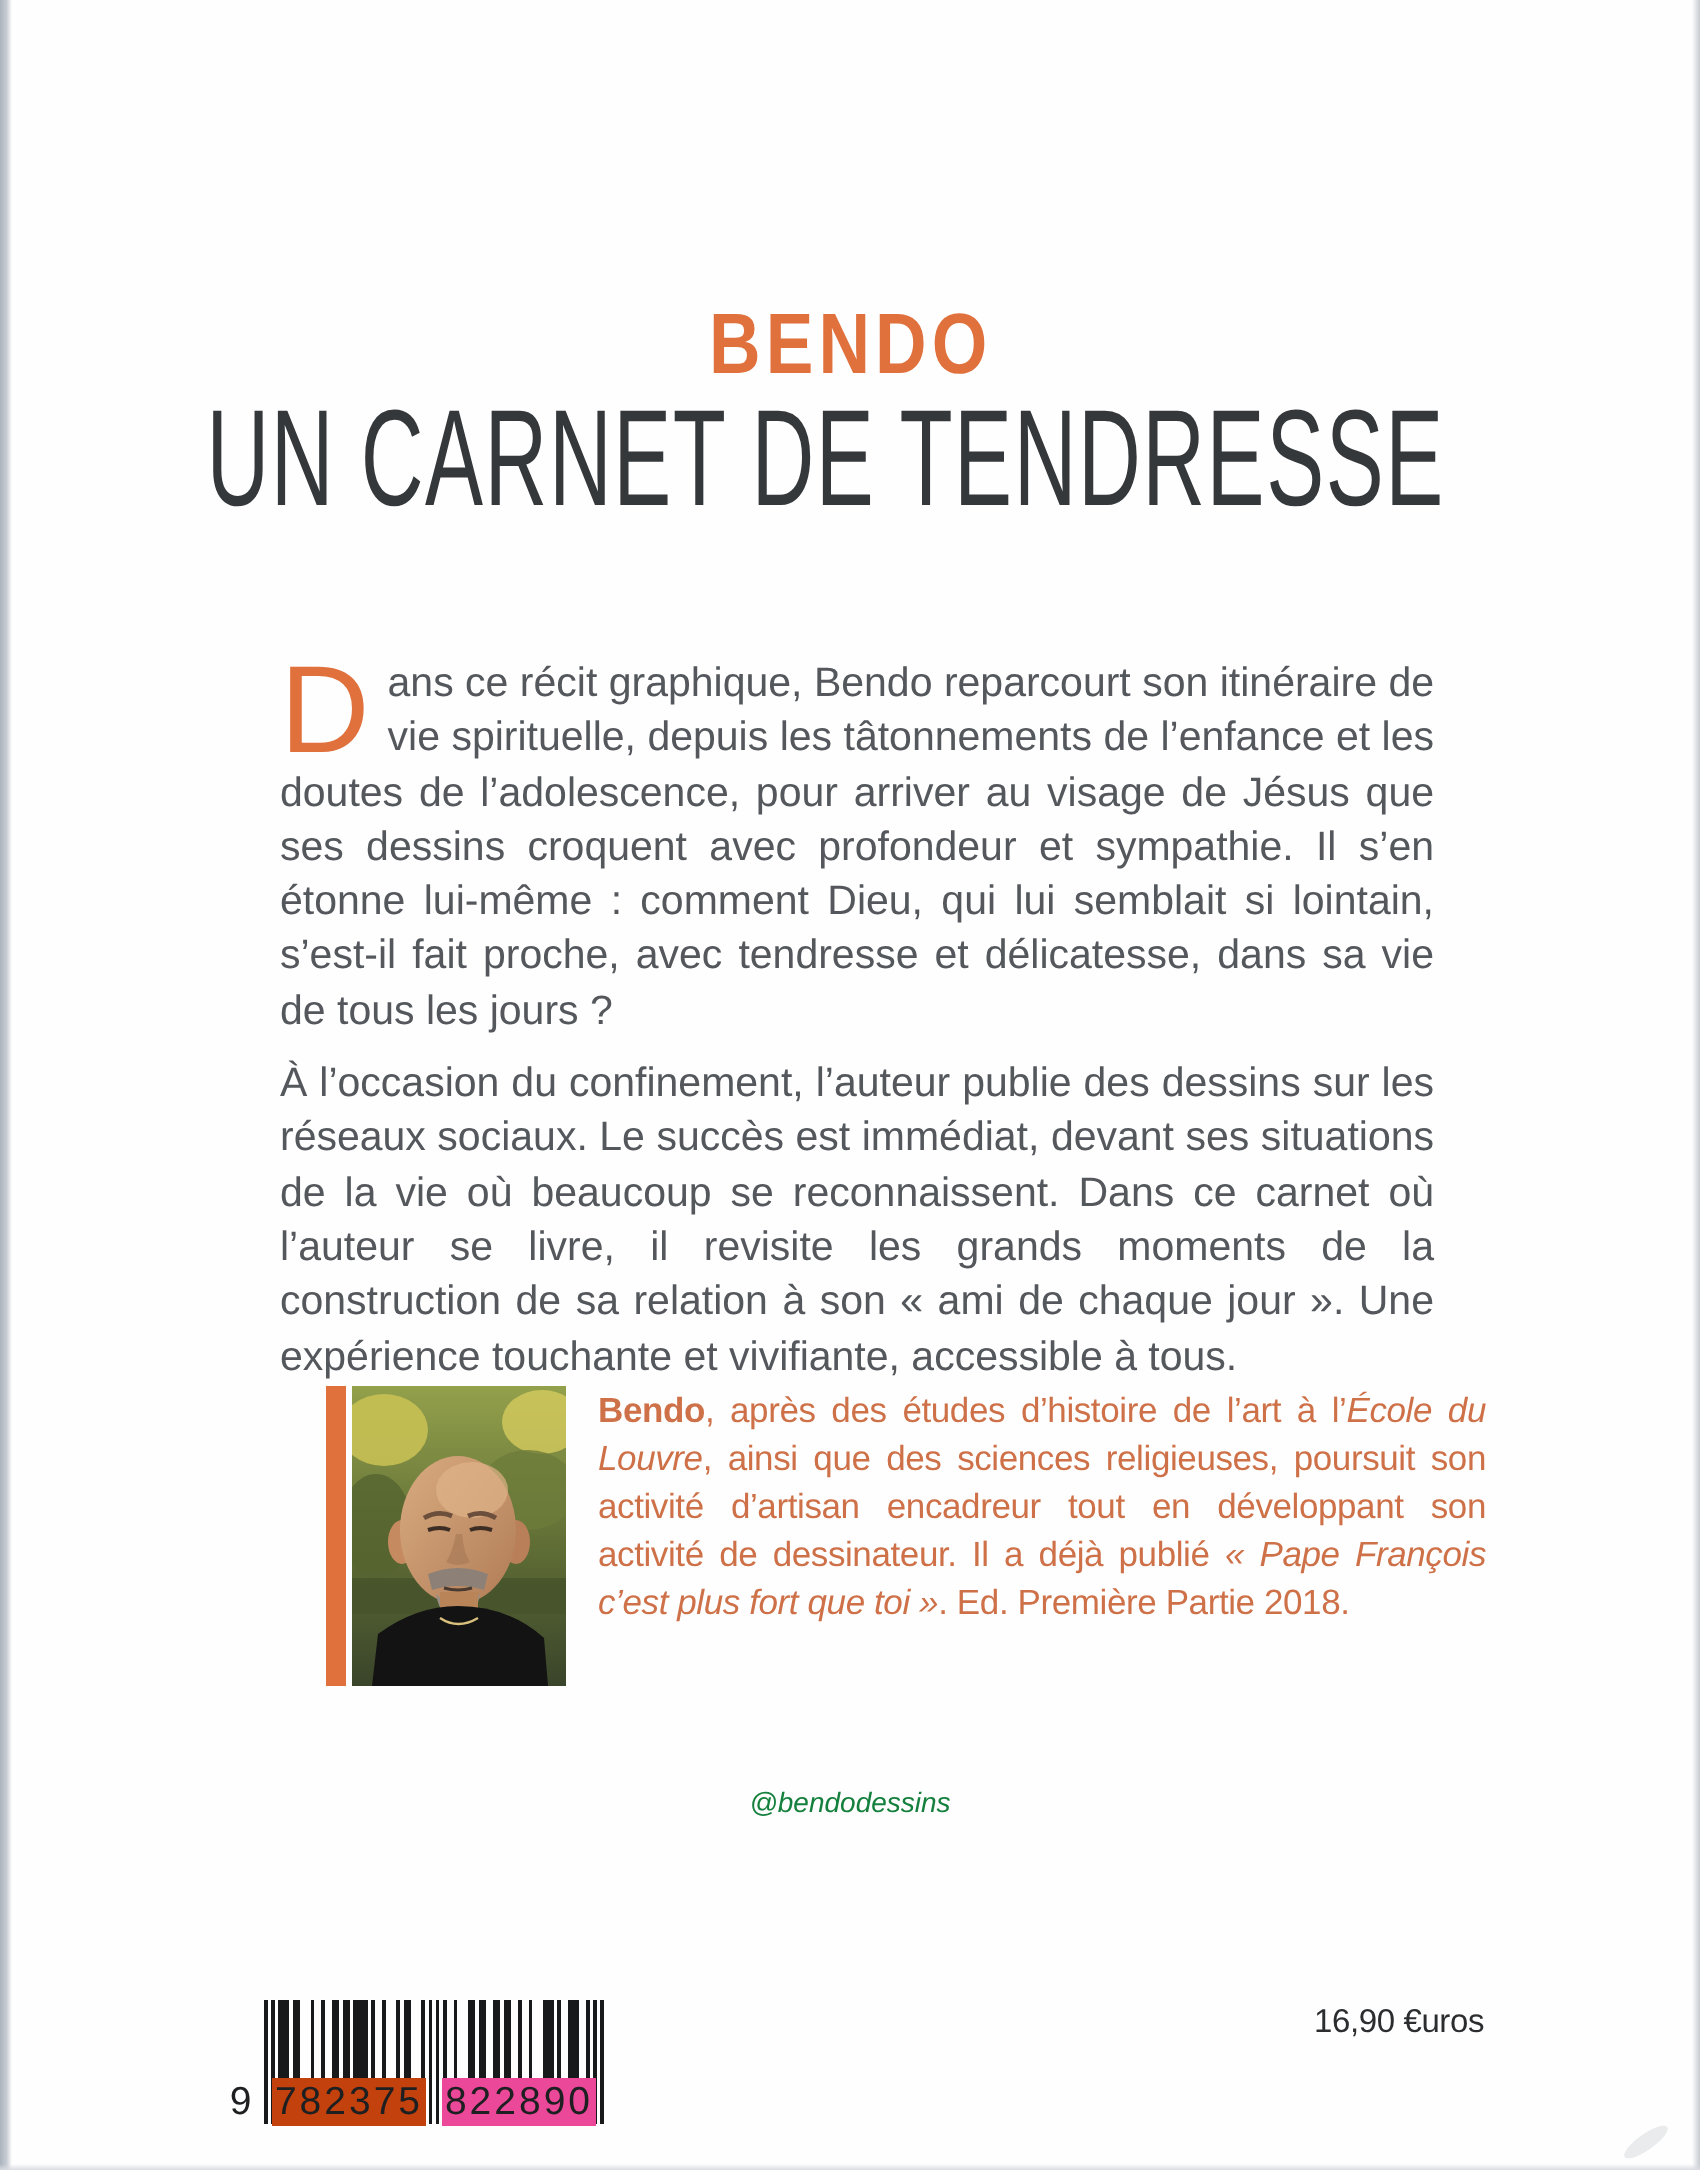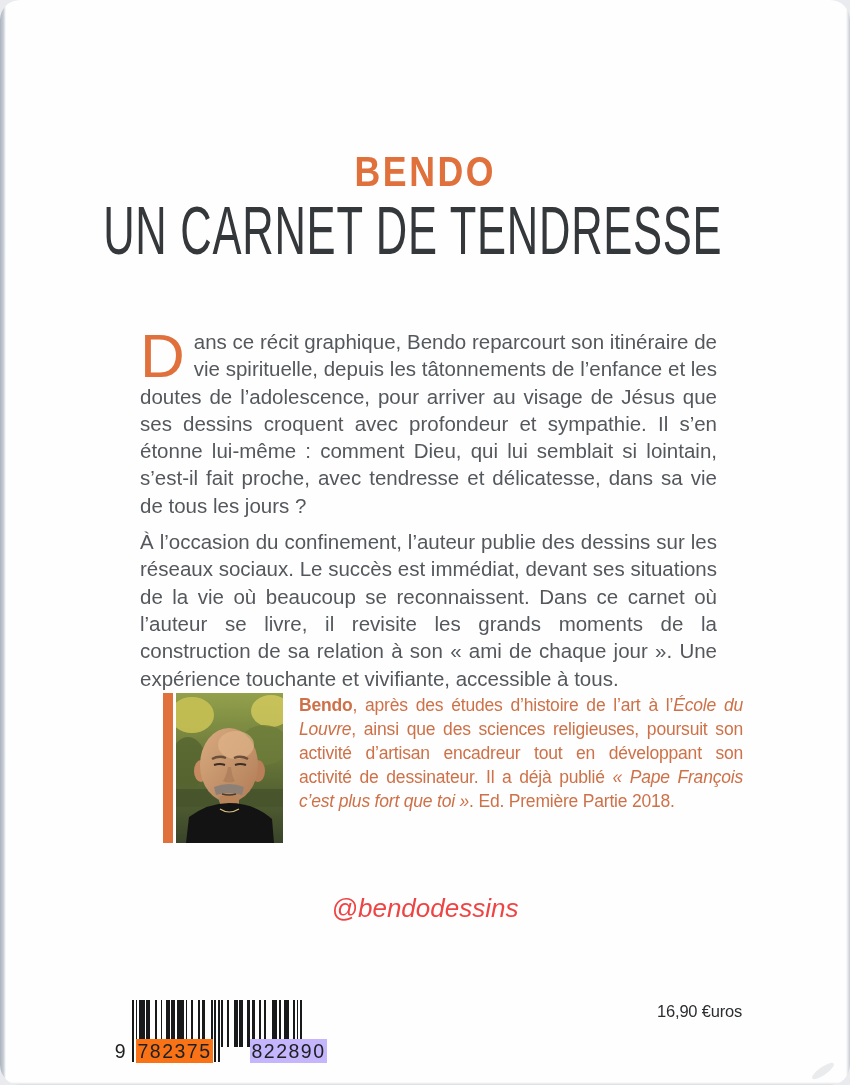--- a/index.html
+++ b/index.html
@@ -11,21 +11,20 @@
   }
   *{margin:0;padding:0;box-sizing:border-box;}
   html,body{background:#e9ebee;}
   .page{
     position:relative;
     width:850px;height:1085px;
     margin:0 auto;
     background:#fefefe;
     overflow:hidden;
     font-family:"Liberation Sans",sans-serif;
-    border-radius:20px;
   }
   
   .edge-left{position:absolute;left:0;top:0;width:6px;height:1085px;
     background:linear-gradient(90deg,#aab3bd 0%,#c7ccd3 55%,rgba(255,255,255,0) 100%);}
   .edge-right{position:absolute;right:0;top:0;width:4px;height:1085px;
     background:linear-gradient(270deg,#c6cbd1 0%,rgba(255,255,255,0) 100%);}
   .edge-bottom{position:absolute;left:0;bottom:0;width:850px;height:3px;
     background:linear-gradient(0deg,#d9dce0 0%,rgba(255,255,255,0) 100%);}
   .corner-smudge{position:absolute;right:14px;bottom:10px;width:26px;height:8px;
     background:#d8dadd;border-radius:50%;transform:rotate(-35deg);opacity:.55;}
@@ -71,30 +70,30 @@
   }
 
   
   .social{position:absolute;top:884px;left:0;width:850px;text-align:center;color:#3d4044;}
   .social-line{
     display:inline-block;
     font-size:17.5px;
     padding-bottom:7px;
     border-bottom:1.5px solid #7a7e83;
   }
-  .social-handle{margin-top:9px;font-size:26px;font-style:italic;color:#ef4444;}
+  .social-handle{margin-top:9px;font-size:14px;font-style:italic;color:#15803d;}
 
   
   .barcode{position:absolute;left:132px;top:1000px;width:170px;height:62px;}
   .barcode svg{position:absolute;left:0;top:0;}
   .bc-digit{position:absolute;top:39px;height:24px;font-size:19.5px;color:#1d1f21;
     line-height:24px;text-align:center;letter-spacing:1.5px;font-family:"Liberation Sans",sans-serif;}
   .bc-lead{left:-19px;width:16px;}
-  .bc-g1{left:4px;width:77px;background:#f97316;}
-  .bc-g2{left:89px;width:77px;background:#c4b5fd;margin-left:29px;}
+  .bc-g1{left:4px;width:77px;background:#c2410c;}
+  .bc-g2{left:89px;width:77px;background:#ec4899;}
 
   .isbn-block{position:absolute;right:108px;top:1001px;width:320px;text-align:right;
     color:#2b2d2f;font-size:16.5px;line-height:21.5px;letter-spacing:-0.2px;}
 </style>
 </head>
 <body>
 
 <div class="page">
 
   <div class="edge-left"></div>

